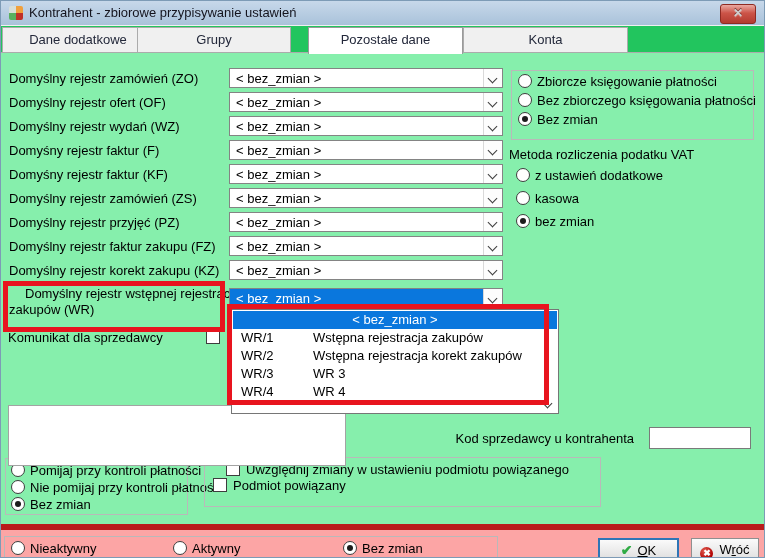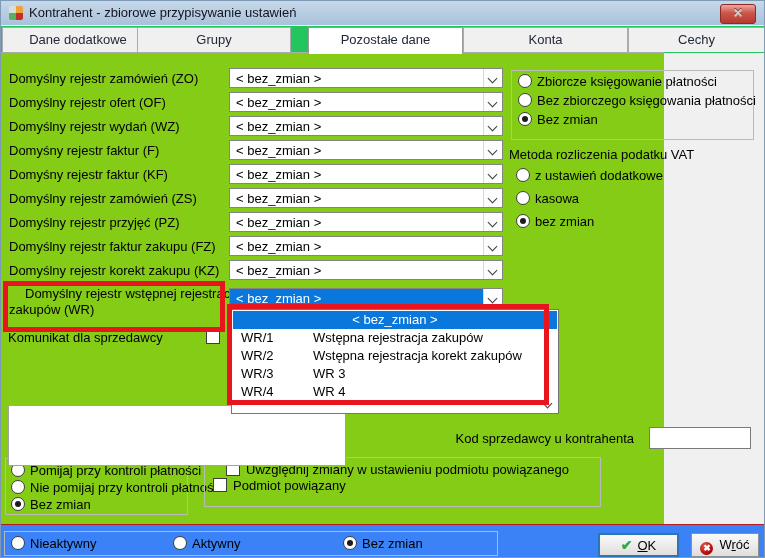--- a/index.html
+++ b/index.html
@@ -13,21 +13,21 @@
             border-radius:2px;}
   .title-text{position:absolute;left:28px;top:4px;font-size:13px;color:#14141e;}
   .close-btn{position:absolute;right:10px;top:3px;width:34px;height:18px;border:1px solid #8e2a22;border-radius:3px;
              background:linear-gradient(#eaa9a2,#cc5448 45%,#b33b30);text-align:center;line-height:16px;
              color:#cfcfcf;font-weight:bold;font-size:12px;text-shadow:0 -1px 0 rgba(60,0,0,.6),0 1px 1px rgba(255,255,255,.35);cursor:pointer;}
   
   .tabbar{position:absolute;left:0;top:25px;width:765px;height:27px;background:#22c55e;}
   .tab{position:absolute;top:1px;height:25px;box-sizing:border-box;border:1px solid #ababab;border-bottom:none;
        background:#f0f0f0;text-align:center;line-height:24px;color:#23283a;cursor:pointer;}
   .tab.active{background:#fff;height:27px;z-index:3;border-color:#9a9a9a;}
-  .page{position:absolute;left:0;top:51px;width:663px;height:472px;background:#84cc16;border-top:1px solid #ababab;box-sizing:border-box;}
+  .page{position:absolute;left:0;top:51px;width:765px;height:472px;background:#86efac;border-top:1px solid #ababab;box-sizing:border-box;}
   
   .reg-label{position:absolute;left:8px;white-space:nowrap;}
   .combo{position:absolute;left:228px;width:274px;height:20px;box-sizing:border-box;border:1px solid #848484;
          background:#fff;cursor:pointer;}
   .combo .val{position:absolute;left:6px;top:2px;white-space:nowrap;}
   .combo .drop{position:absolute;right:0;top:0;width:18px;height:100%;background:#fdfdfd;border-left:1px solid #d9d9d9;}
   .chv{position:absolute;left:5px;top:6px;width:6px;height:6px;border-right:1px solid #3c3c3c;border-bottom:1px solid #3c3c3c;transform:rotate(45deg);}
   .combo.focused{background:#0a77dd;}
   .combo.focused .val{color:#fff;}
   
@@ -49,21 +49,21 @@
   .cb{display:inline-block;width:12px;height:12px;border:1px solid #3d3d3d;background:#fff;vertical-align:-2px;margin-right:6px;}
   .groupbox{position:absolute;border:1px solid #b9b9b9;box-sizing:border-box;background:transparent;}
   
   .tinput{position:absolute;box-sizing:border-box;border:1px solid #7a7a7a;background:#fff;font-family:"Liberation Sans",sans-serif;
           font-size:13px;padding:0 6px;}
   .num{text-align:right;}
   .textarea{position:absolute;left:7px;top:352px;width:338px;height:61px;box-sizing:border-box;border:1px solid #a3a3a3;
             background:#fff;z-index:1;resize:none;font-family:"Liberation Sans",sans-serif;font-size:13px;}
   .static{position:absolute;white-space:nowrap;}
   
-  .bottombar{position:absolute;left:0;top:523px;width:765px;height:35px;background:#3b82f6;border-top:1px solid #b91c1c;box-sizing:border-box;}
+  .bottombar{position:absolute;left:0;top:523px;width:765px;height:35px;background:#fca5a5;border-top:6px solid #b91c1c;box-sizing:border-box;}
   .btn{position:absolute;top:8px;height:24px;box-sizing:border-box;background:linear-gradient(#fafafa,#dedede);
        border:1px solid #8f8f8f;text-align:center;line-height:21px;cursor:pointer;}
   .btn.default{border:2px solid #2e75b6;}
   .check-icon{color:#2fab44;font-size:14px;font-weight:bold;margin-right:5px;}
   .back-icon{display:inline-block;width:13px;height:13px;border-radius:50%;background:radial-gradient(circle at 35% 30%,#e05a50,#b00000 70%);
              color:#fff;font-size:9px;line-height:13px;font-weight:bold;vertical-align:-2px;margin-right:6px;text-align:center;}
   .u{text-decoration:underline;}
 </style>
 </head>
 <body>
@@ -74,21 +74,20 @@
     <span class="app-icon"></span>
     <span class="title-text">Kontrahent - zbiorowe przypisywanie ustawień</span>
     <span class="close-btn"><span>✕</span></span>
   </div>
 
   <div class="tabbar">
     <div class="tab" style="left:1px;width:152px;">Dane dodatkowe</div>
     <div class="tab" style="left:136px;width:154px;">Grupy</div>
     <div class="tab active" style="left:307px;width:155px;">Pozostałe dane</div>
     <div class="tab" style="left:462px;width:165px;">Konta</div>
-    <div class="tab" style="left:627px;width:137px;">Cechy</div>
   </div>
 
   <div class="page">
 
     <div class="reg-label" style="top:18px;">Domyślny rejestr zamówień (ZO)</div>
     <div class="combo" style="top:15px;">
       <span class="val">&lt; bez_zmian &gt;</span>
       <span class="drop">
           <span class="chv"></span>
         </span>

